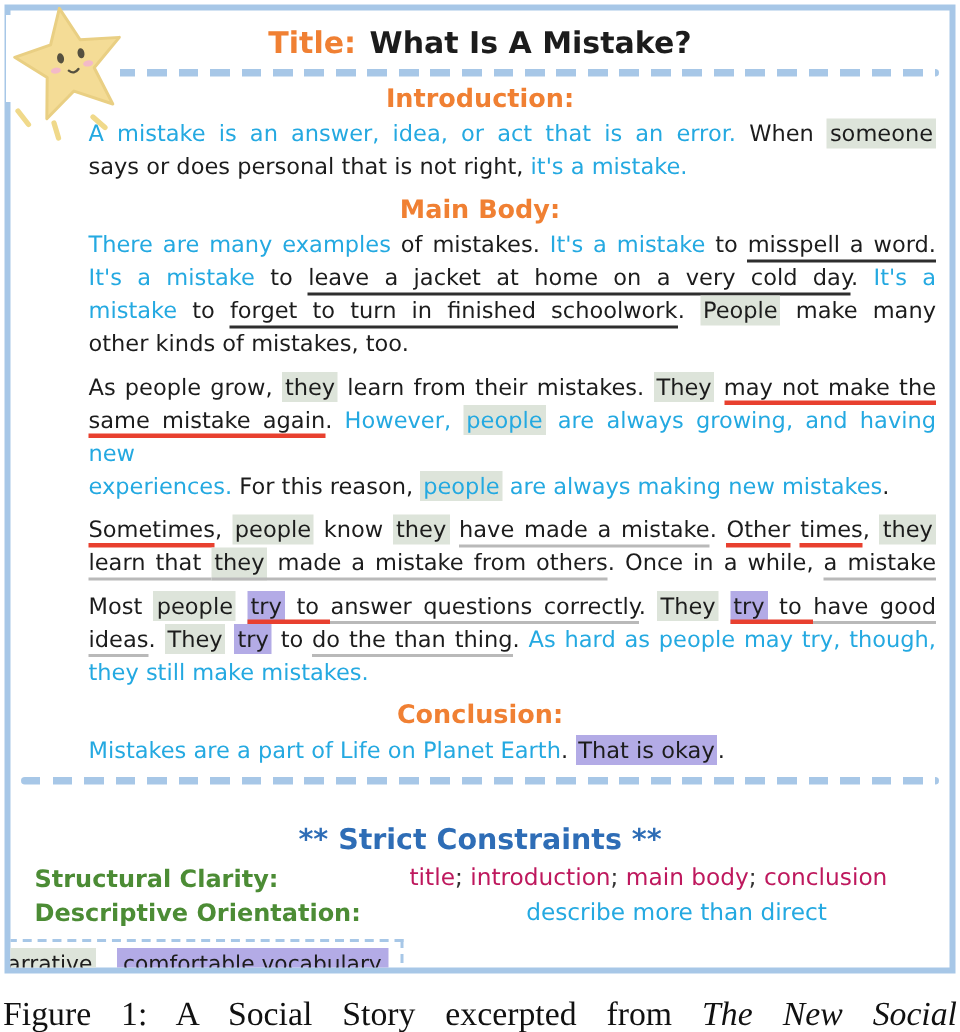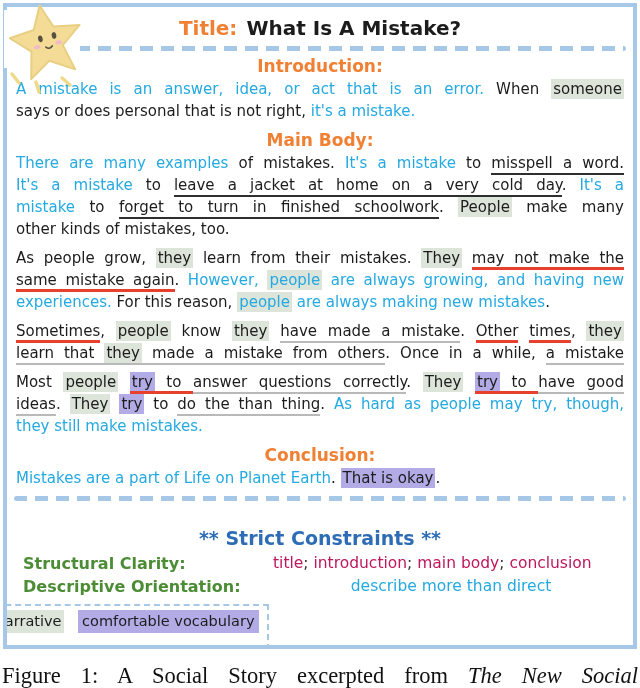--- a/index.html
+++ b/index.html
@@ -12,21 +12,21 @@
     box-sizing:border-box;border:4px solid #a7c7e7;background:#fff;overflow:hidden;
   }
   .title-row{padding:8px 0 2px;text-align:center;font-size:20px;font-weight:bold;line-height:26px;}
   .title-label{color:#f08033;margin-right:9px;}
   .title-text{color:#1c1c1c;}
   .dash{height:5px;margin:3px 7px;border-radius:3px;
     background:repeating-linear-gradient(90deg,#a7c7e7 0 13px,transparent 13px 21px);}
   .story{padding:1px 9px 0;}
   .sec-heading{color:#f08033;font-weight:bold;font-size:17px;line-height:23px;text-align:center;}
   .para{margin:0 0 7px;}
-  .line{font-size:15px;line-height:22px;text-align:justify;text-align-last:justify;color:#1c1c1c;}
+  .line{font-size:15px;line-height:22px;text-align:justify;text-align-last:justify;color:#1c1c1c;margin-left:43px;}
   .line.last{text-align-last:left;}
   .b{color:#24a9e1;}
   .o{color:#be185d;}
   .k{color:#333;}
   .i{font-style:italic;}
   .hl{background:#dde4da;padding:1px 2px;}
   .hp{background:#b3abe6;padding:1px 2px;}
   .ur{border-bottom:3px solid #e8402f;padding-bottom:0;}
   .ud{border-bottom:2px solid #2e2e2e;padding-bottom:1px;}
   .ug{border-bottom:2px solid #b9b9b9;padding-bottom:1px;}

